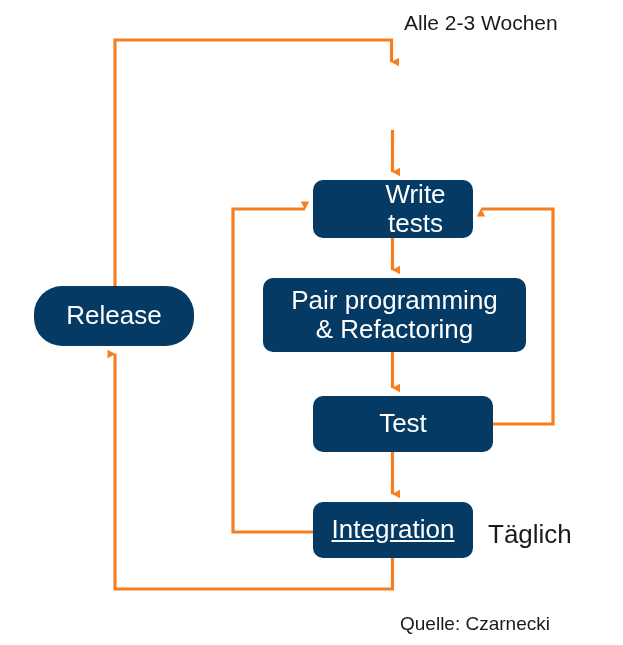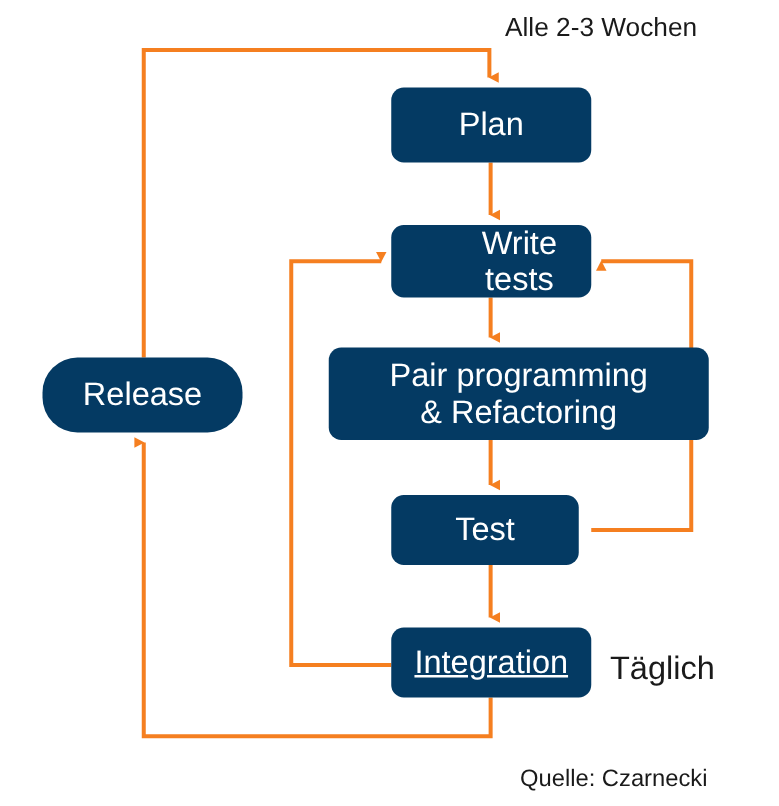--- a/index.html
+++ b/index.html
@@ -44,28 +44,28 @@
     white-space: pre-line;
   }
   .annot {
     position: absolute;
     color: #1a1a1a;
     white-space: nowrap;
     z-index: 4;
   }
   #node-plan      { left: 313px; top: 70px;  width: 160px; height: 60px; font-size: 26px; }
   #node-write     { left: 313px; top: 180px; width: 160px; height: 58px; font-size: 26px; padding-left: 45px; }
-  #node-pair      { left: 263px; top: 278px; width: 304px; height: 74px; font-size: 26px; }
-  #node-test      { left: 313px; top: 396px; width: 150px; height: 56px; font-size: 26px; }
+  #node-pair      { left: 263px; top: 278px; width: 263px; height: 74px; font-size: 26px; }
+  #node-test      { left: 313px; top: 396px; width: 180px; height: 56px; font-size: 26px; }
   #node-integration { left: 313px; top: 502px; width: 160px; height: 56px; font-size: 26px; text-decoration: underline; }
   #node-release   { left: 34px;  top: 286px; width: 160px; height: 60px; font-size: 26px; border-radius: 28px; }
 
   #annot-cadence  { left: 404px; top: 11px;  font-size: 21px; }
   #annot-daily    { left: 488px; top: 519px; font-size: 26px; }
-  #annot-source   { left: 416px; top: 613px; font-size: 19px; }
+  #annot-source   { left: 400px; top: 613px; font-size: 19px; }
 </style>
 </head>
 <body>
 
 <div id="diagram-canvas">
 
   <svg id="diagram-svg" viewBox="0 0 623 645" xmlns="http://www.w3.org/2000/svg">
     <defs>
       <marker id="arrow-down" markerWidth="9" markerHeight="9" refX="4.5" refY="8" orient="auto" markerUnits="userSpaceOnUse">
         <path d="M0.3,0.5 L4.5,8.6 L8.7,0.5 Z" fill="#f57f20"></path>
@@ -94,23 +94,20 @@
       <path d="M392.5,452 L392.5,494" marker-end="url(#arrow-down)"></path>
 
       <path d="M473,424 L553,424 L553,209 L481,209" marker-end="url(#arrow-left)"></path>
 
       <path d="M313,532 L233,532 L233,209 L305,209" marker-end="url(#arrow-right)"></path>
 
       <path d="M392.5,558 L392.5,589 L115,589 L115,354" marker-end="url(#arrow-up)"></path>
     </g>
   </svg>
 
-  <div class="node-box" id="node-plan">
-    <span class="node-label">Plan</span>
-  </div>
 
   <div class="node-box" id="node-write">
     <span class="node-label">Write tests</span>
   </div>
 
   <div class="node-box" id="node-pair">
     <span class="node-label">Pair programming
 &amp; Refactoring</span>
   </div>
 

